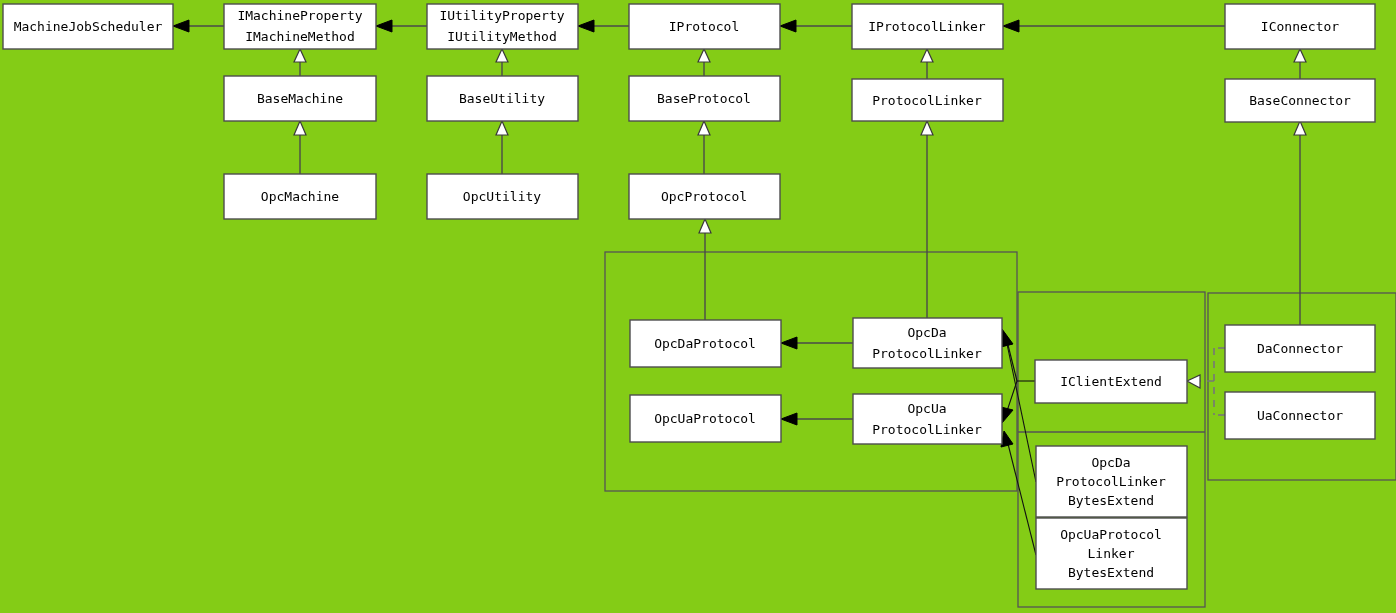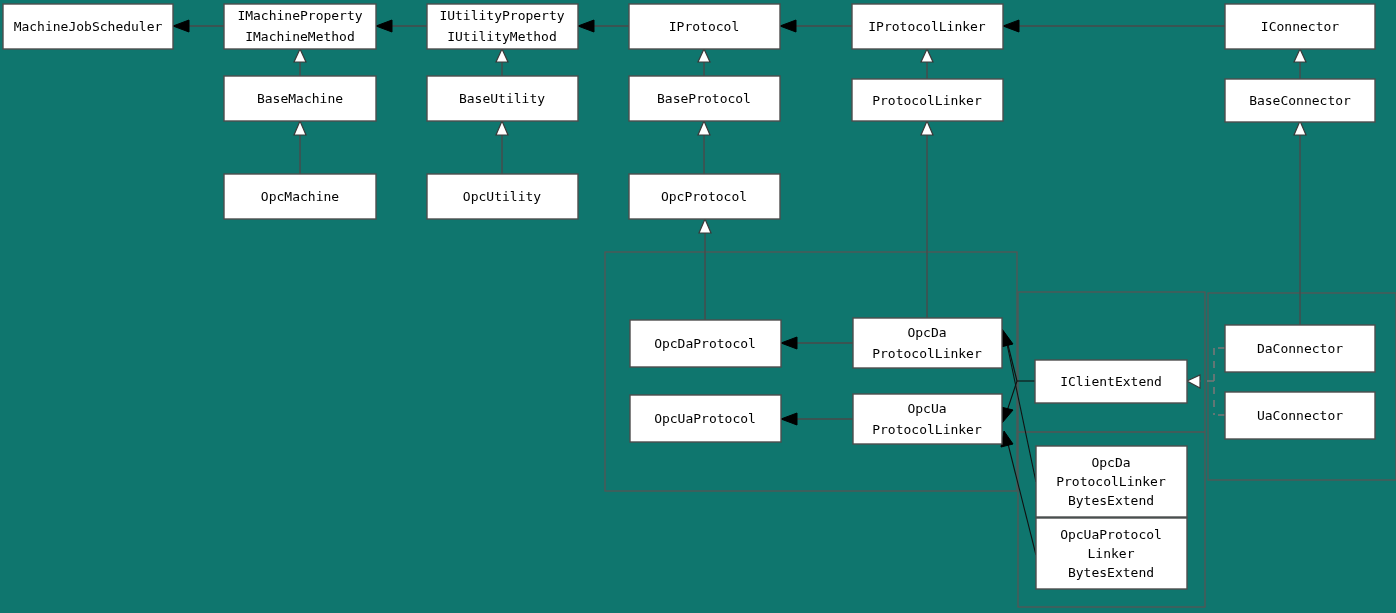--- a/index.html
+++ b/index.html
@@ -4,21 +4,21 @@
 <style>
   html, body {
     margin: 0;
     padding: 0;
     background: #ffffff;
   }
   #diagram-root {
     position: relative;
     width: 1396px;
     height: 613px;
-    background: #0f766e;
+    background: #84cc16;
     font-family: "DejaVu Sans Mono", "Liberation Mono", monospace;
     overflow: hidden;
   }
   svg.layer {
     position: absolute;
     left: 0;
     top: 0;
     width: 1396px;
     height: 613px;
   }

